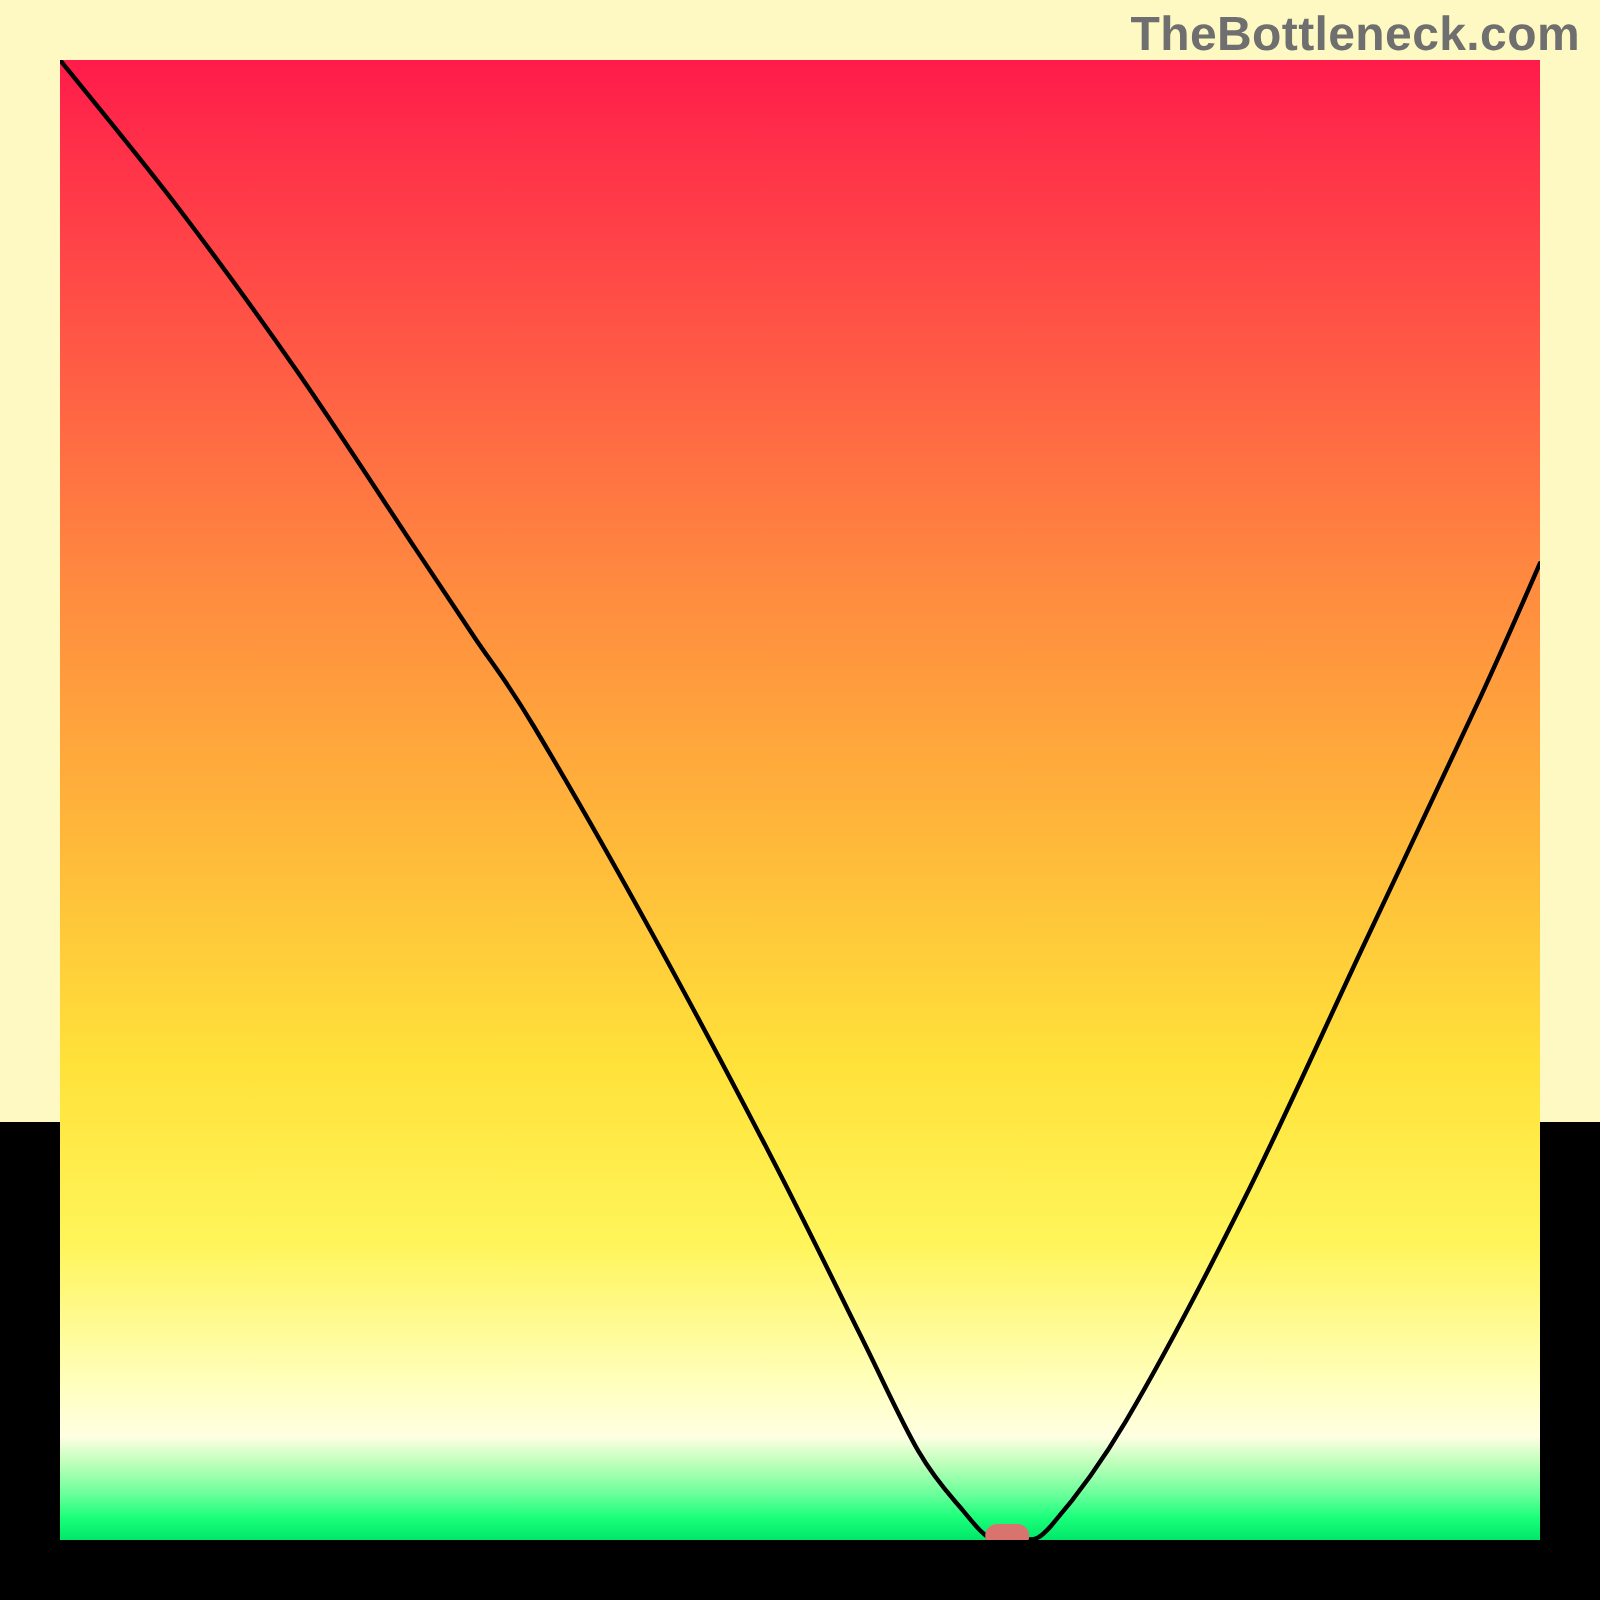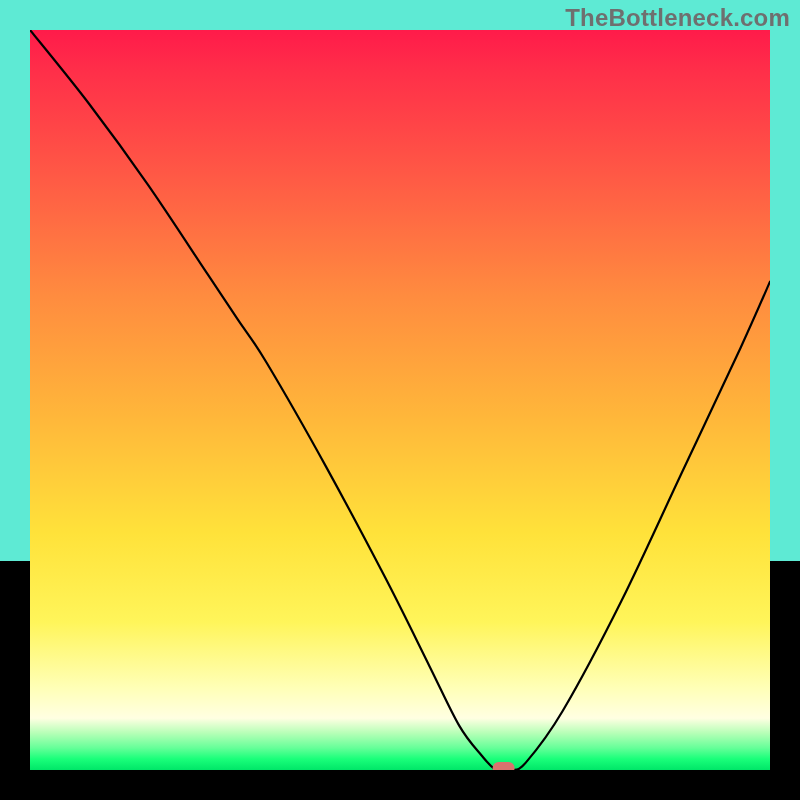--- a/index.html
+++ b/index.html
@@ -8,21 +8,21 @@
     width: 800px;
     height: 800px;
     background: #000;
     font-family: Arial, Helvetica, sans-serif;
     overflow: hidden;
   }
   .frame {
     position: relative;
     width: 800px;
     height: 561px;
-    background: #5eead4;
+    background: #fef9c3;
   }
   .watermark {
     position: absolute;
     top: 4px;
     right: 10px;
     color: #6f6f6f;
     font-size: 24px;
     font-weight: 600;
     letter-spacing: 0.2px;
     z-index: 20;

